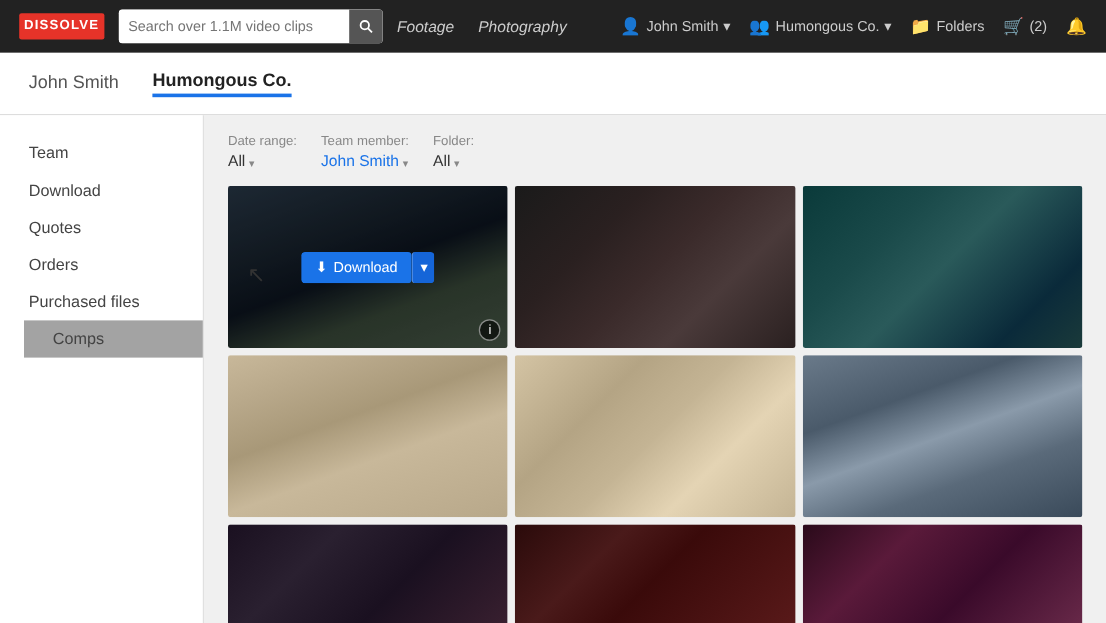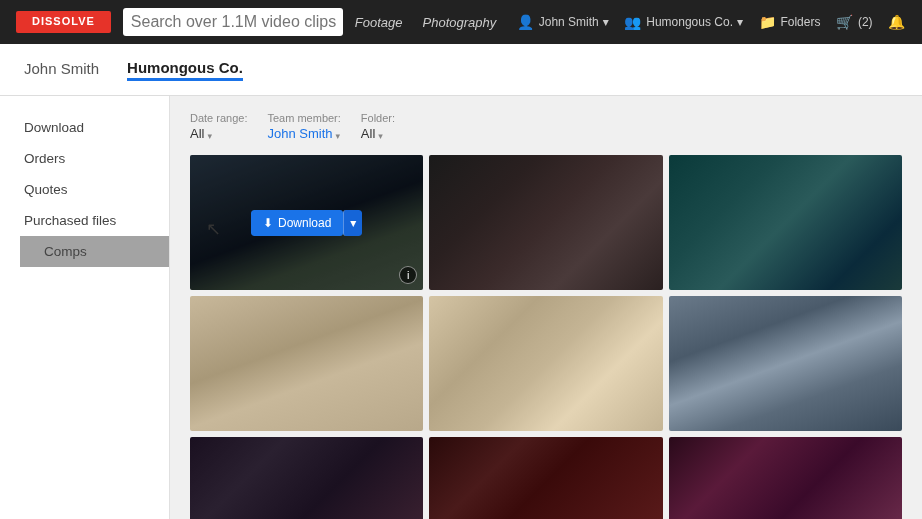--- a/index.html
+++ b/index.html
@@ -12,40 +12,40 @@
       display: flex;
       align-items: center;
       padding: 0 16px;
       gap: 12px;
     }
     .logo {
       background: #e63329;
       color: #fff;
       font-weight: 900;
       font-size: 11px;
-      padding: 3px 16px;
+      padding: 3px 4px;
       letter-spacing: 1px;
       text-transform: uppercase;
       border-radius: 2px;
       line-height: 1.4;
     }
     .search-bar {
       display: flex;
       align-items: center;
       background: #fff;
       border-radius: 3px;
       overflow: hidden;
       flex: 0 0 220px;
       height: 28px;
     }
     .search-bar input {
       border: none;
       outline: none;
       padding: 4px 8px;
-      font-size: 16px;
+      font-size: 12px;
       flex: 1;
       height: 100%;
       color: #555;
     }
     .search-bar button {
       background: #555;
       border: none;
       color: #fff;
       width: 28px;
       height: 28px;
@@ -334,23 +334,24 @@
 </nav>
 
 <div class="sub-header">
   <a class="sub-tab" href="#">John Smith</a>
   <a class="sub-tab active" href="#">Humongous Co.</a>
 </div>
 
 <div class="content-area">
 
   <aside class="sidebar">
+    <div class="sidebar-item">Team</div>
     <div class="sidebar-item">Download</div>
+    <div class="sidebar-item">Quotes</div>
     <div class="sidebar-item">Orders</div>
-    <div class="sidebar-item">Quotes</div>
     <div class="sidebar-item">Purchased files</div>
     <div class="sidebar-item active">Comps</div>
   </aside>
 
   <main class="main">
 
     <div class="filter-row">
       <div class="filter-group">
         <span class="filter-label">Date range:</span>
         <div class="filter-select">

